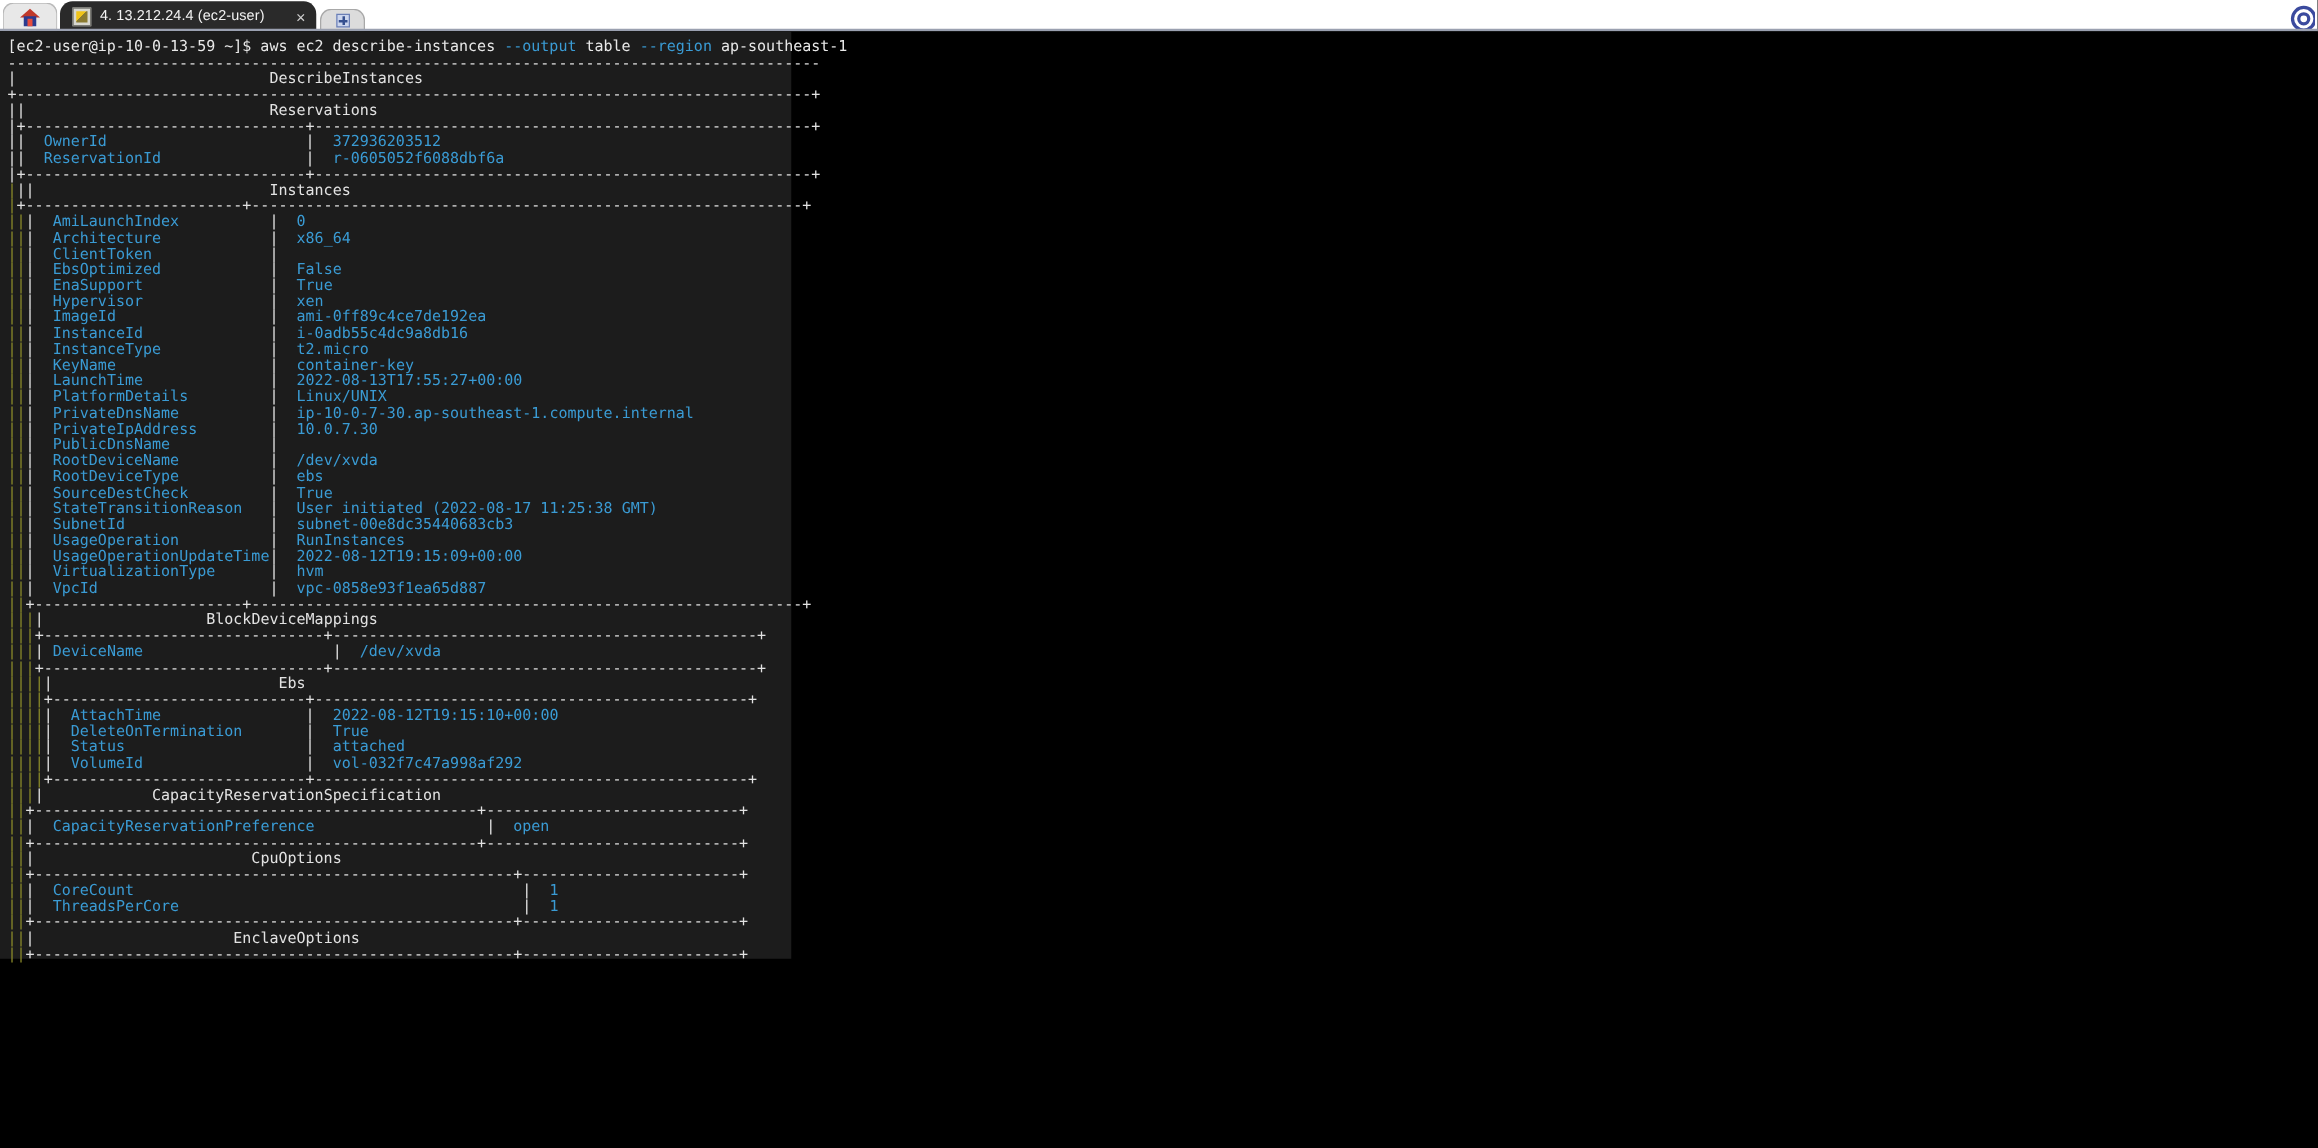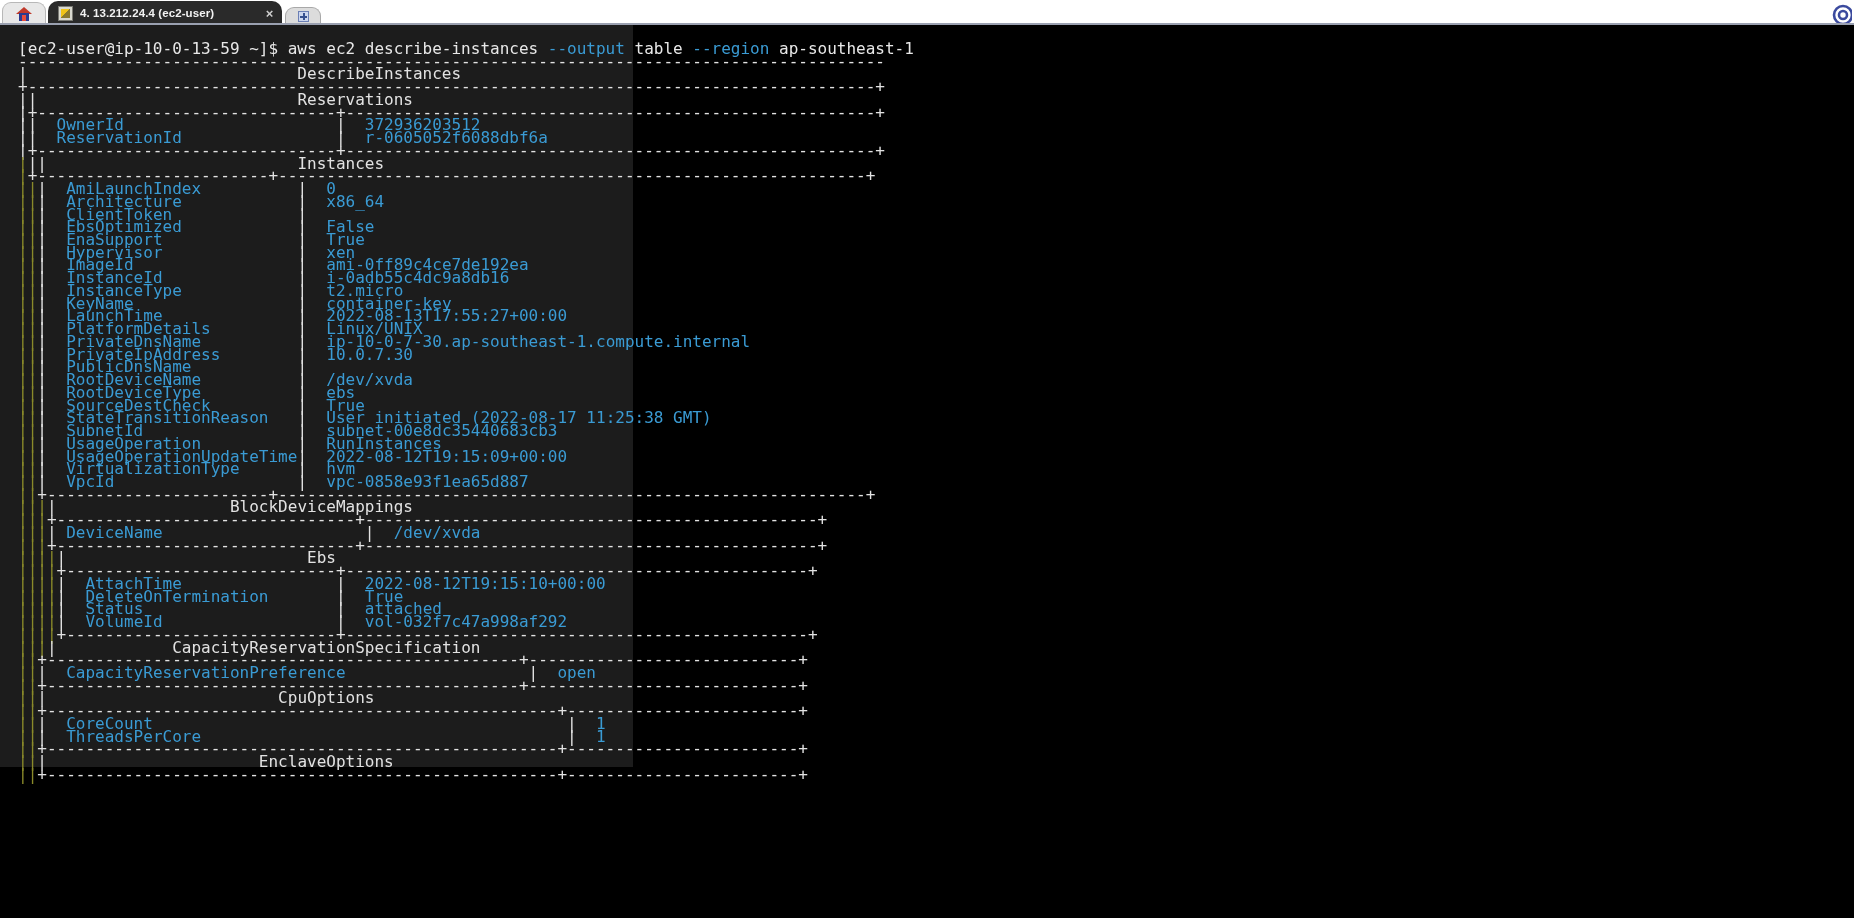--- a/index.html
+++ b/index.html
@@ -36,25 +36,25 @@
   }
   .home-body{
     position:absolute;left:3px;top:6px;width:10px;height:8px;
     background:#2b3a8f;
   }
   .home-door{
     position:absolute;left:6px;top:8px;width:4px;height:6px;background:#e74c3c;
   }
 
   .term-tab{
-    position:relative;height:24px;width:234px;margin-left:2px;
+    position:relative;height:24px;width:205px;margin-left:2px;
     background:#2a2a2a;
     border-top-left-radius:10px;border-top-right-radius:10px;
     display:flex;align-items:center;
-    box-sizing:border-box;padding:0 6px 0 10px;font-weight:bold;
+    box-sizing:border-box;padding:0 6px 0 10px;
   }
   .tab-icon{
     width:15px;height:15px;flex:0 0 auto;margin-right:7px;
     background:#d8d8d0;border:1px solid #7a7a74;position:relative;box-sizing:border-box;
   }
   .tab-icon::after{
     content:"";position:absolute;left:2px;top:2px;width:9px;height:9px;
     background:linear-gradient(135deg,#f0c419 0%,#f0c419 45%,#8a7a30 46%,#8a7a30 100%);
     transform:rotate(0deg);
   }
@@ -89,23 +89,23 @@
   .terminal{
     position:absolute;left:0;top:25px;width:1854px;height:893px;
     background:#000000;
   }
   .term-pane{
     position:absolute;left:0;top:0;width:633px;height:742px;
     background:#1c1c1c;
     padding:2px 0 0 2px;box-sizing:border-box;
   }
   pre.term-text{
-    margin:16px;padding:0;
+    margin:4px;padding:0;
     font-family:"DejaVu Sans Mono","Liberation Mono",monospace;
-    font-size:16px;
+    font-size:12px;
     line-height:12.74px;
     color:#d8d8d8;
     white-space:pre;
     letter-spacing:0px;
   }
   .c-cyan{color:#3a9bd4;}
   .c-white{color:#e2e2e2;}
   .c-olive{color:#8a8a2a;}
   .c-prompt{color:#e8e8e8;}
 </style>

